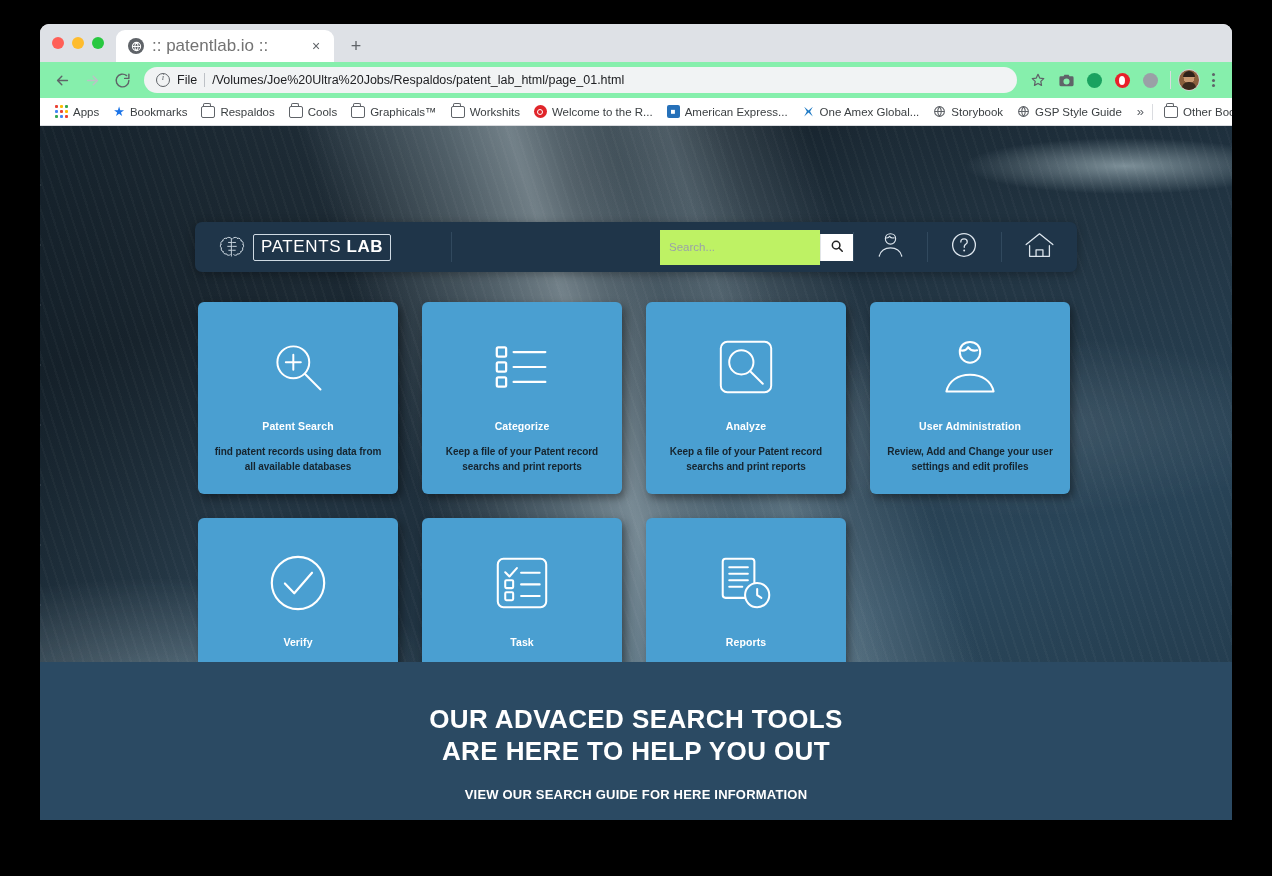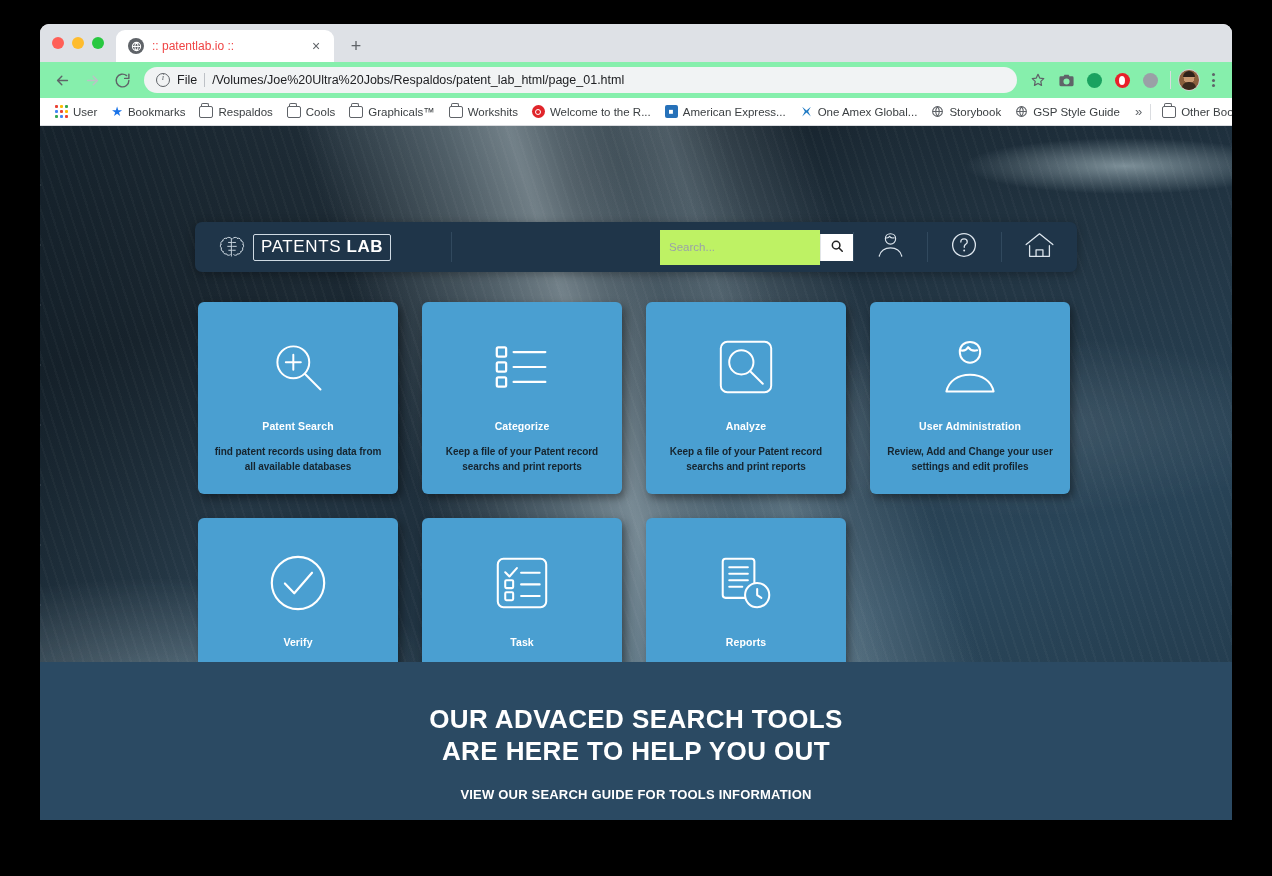--- a/index.html
+++ b/index.html
@@ -40,21 +40,21 @@
     display: flex; align-items: center; gap: 8px;
     padding: 0 10px 0 12px; position: relative;
   }
   #tab .favicon {
     width: 16px; height: 16px; border-radius: 50%;
     background: #5f6368; flex: none;
     display: flex; align-items: center; justify-content: center;
   }
   #tab .favicon svg { display: block; }
   #tab .tab-title {
-    font-size: 12px; color: #ef4444; white-space: nowrap;
+    font-size: 17px; color: #737373; white-space: nowrap;
     overflow: hidden; text-overflow: ellipsis; flex: 1;
   }
   #tab .tab-close {
     width: 16px; height: 16px; flex: none;
     display: flex; align-items: center; justify-content: center;
     color: #5f6368; font-size: 14px; line-height: 1;
   }
   #new-tab {
     width: 28px; height: 28px; margin-left: 8px; margin-bottom: 2px;
     display: flex; align-items: center; justify-content: center;
@@ -361,21 +361,21 @@
         <i style="background:#ea4335"></i>
           <i style="background:#fbbc05"></i>
           <i style="background:#34a853"></i>
         <i style="background:#4285f4"></i>
           <i style="background:#ea4335"></i>
           <i style="background:#fbbc05"></i>
         <i style="background:#34a853"></i>
           <i style="background:#4285f4"></i>
           <i style="background:#ea4335"></i>
       </span>
-      <span class="bm-label">User</span>
+      <span class="bm-label">Apps</span>
     </div>
 
     <div class="bm">
       <span class="star-ico">★</span>
       <span class="bm-label">Bookmarks</span>
     </div>
 
     <div class="bm">
       <span class="folder-ico"></span>
       <span class="bm-label">Respaldos</span>
@@ -599,18 +599,18 @@
           </svg>
         </div>
         <div class="card-title">Reports</div>
         <div class="card-desc">Keep a file of your Patent record searchs and print reports</div>
       </div>
     </div>
 
     <div id="footer">
       <div class="fl1">OUR ADVACED SEARCH TOOLS</div>
       <div class="fl2">ARE HERE TO HELP YOU OUT</div>
-      <div class="fsub">VIEW OUR SEARCH GUIDE FOR TOOLS INFORMATION</div>
+      <div class="fsub">VIEW OUR SEARCH GUIDE FOR HERE INFORMATION</div>
 
     </div>
 
   </div>
 </div>
 
 </body></html>

